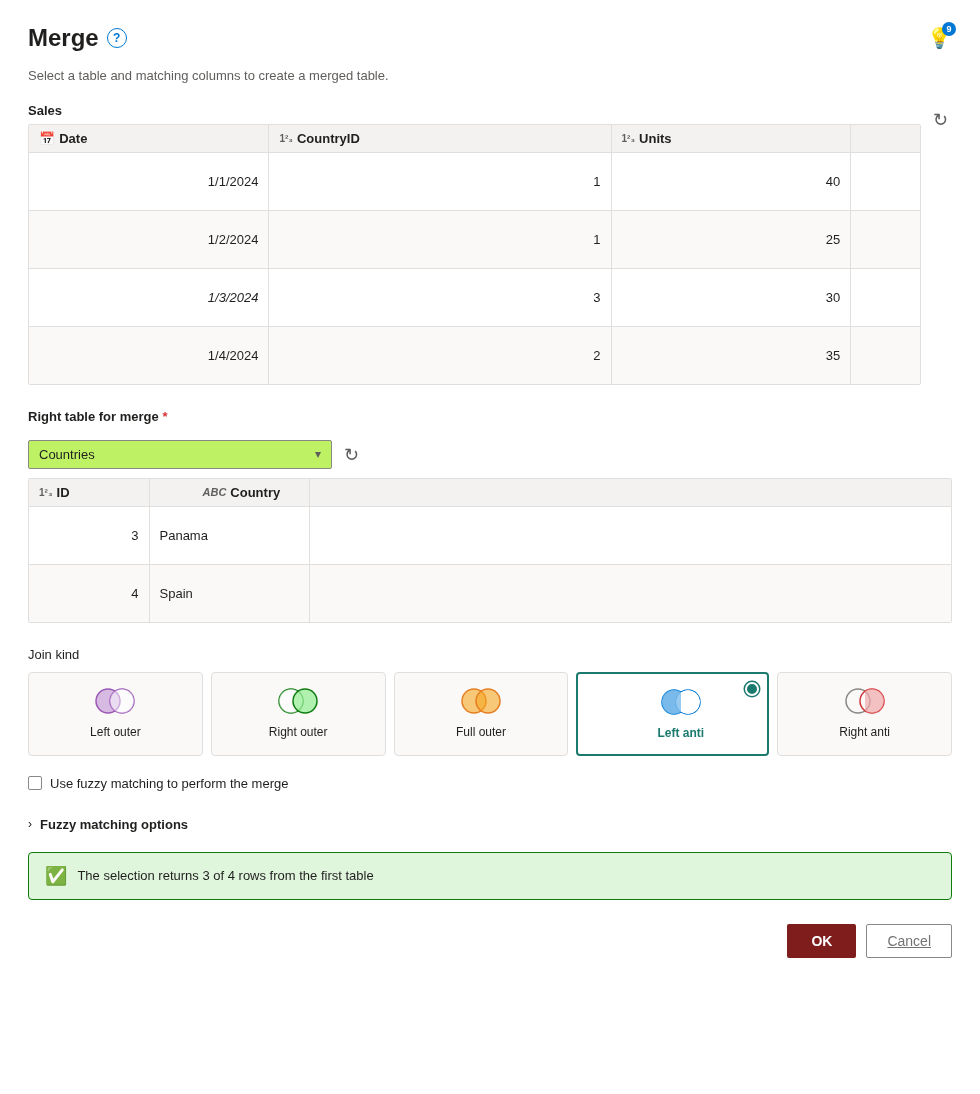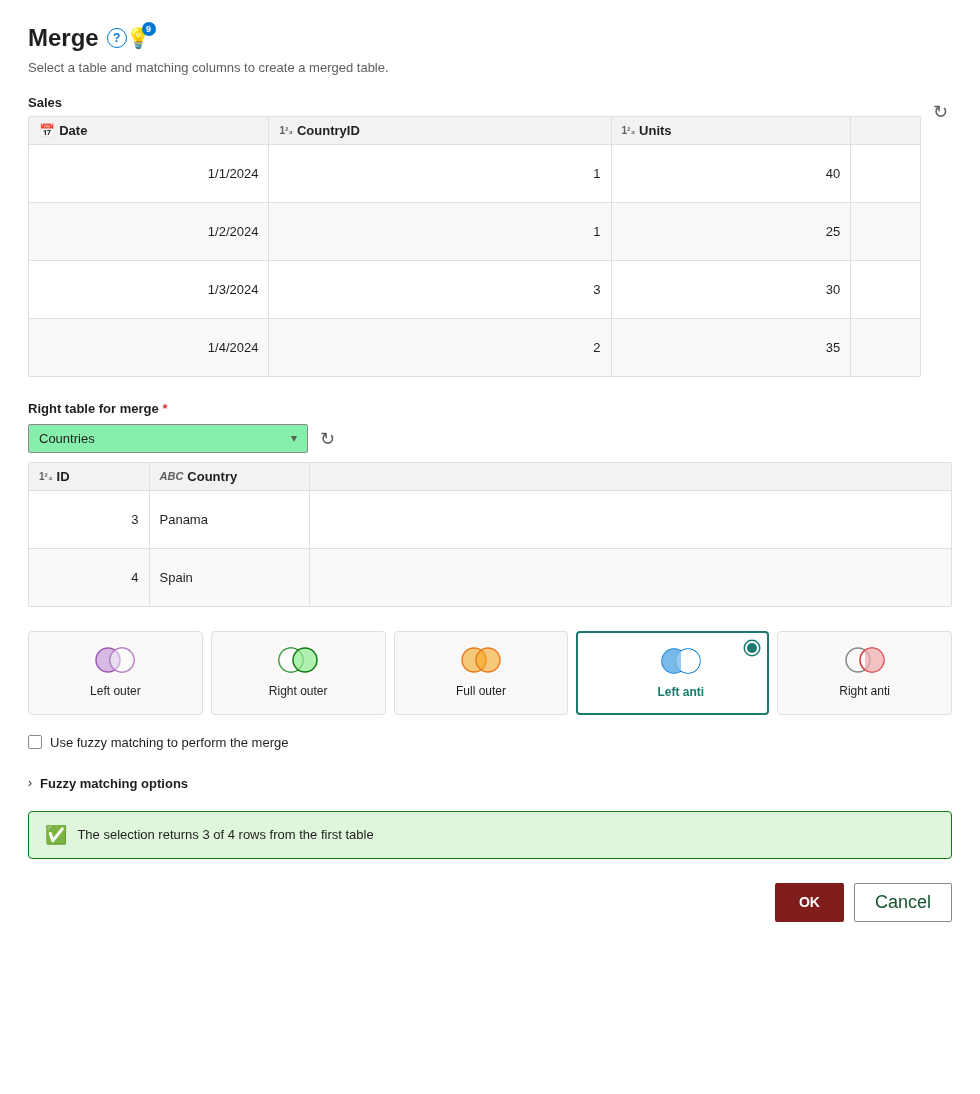--- a/index.html
+++ b/index.html
@@ -10,21 +10,22 @@
       background: #fff;
       width: 980px;
       min-height: 1094px;
       padding: 24px 28px;
     }
 
     
     .header-row {
       display: flex;
       align-items: center;
-      margin-bottom: 8px;
+      justify-content: space-between;
+      margin-bottom: 16px;
     }
     .title-group {
       display: flex;
       align-items: center;
       gap: 8px;
     }
     .page-title {
       font-size: 24px;
       font-weight: 700;
       color: #201f1e;
@@ -140,44 +141,44 @@
       text-align: right;
     }
     tbody td:last-child {
       border-right: none;
     }
 
     
     .field-label {
       font-size: 13px;
       font-weight: 600;
-      margin-bottom: 6px;
+      margin-bottom: 14px;
       color: #201f1e;
     }
     .required-star {
       color: #d13438;
     }
 
     .dropdown-row {
       display: flex;
       align-items: center;
       gap: 8px;
       margin-bottom: 8px;
     }
     .dropdown {
-      width: 280px;
+      width: 304px;
       border: 1px solid #8a8886;
       border-radius: 2px;
       padding: 6px 10px;
       font-size: 13px;
       display: flex;
       align-items: center;
       justify-content: space-between;
       cursor: pointer;
-      background: #86efac;
+      background: #bef264;
     }
     .dropdown-arrow {
       font-size: 12px;
       color: #605e5c;
     }
 
     
     .join-section {
       margin-top: 24px;
       margin-bottom: 20px;
@@ -304,26 +305,27 @@
       color: #fff;
       border: none;
       border-radius: 2px;
       padding: 8px 24px;
       font-size: 14px;
       cursor: pointer;
       font-weight: 600;
     }
     .btn-cancel {
       background: #fff;
-      color: #14532d;
+      color: #737373;
       border: 1px solid #8a8886;
       border-radius: 2px;
       padding: 8px 20px;
-      font-size: 18px;
-      cursor: pointer;
+      font-size: 14px;
+      cursor: pointer;
+      text-decoration: underline;
     }
 
     .th-content {
       display: flex;
       align-items: center;
       gap: 4px;
     }
     .type-icon {
       font-size: 10px;
       color: #605e5c;
@@ -383,21 +385,21 @@
               <td>40</td>
               <td></td>
             </tr>
             <tr>
               <td style="text-align: right;">1/2/2024</td>
               <td>1</td>
               <td>25</td>
               <td></td>
             </tr>
             <tr>
-              <td style="text-align: right;">1/3/2024</td>
+              <td style="text-align: right; font-style: italic;">1/3/2024</td>
               <td>3</td>
               <td>30</td>
               <td></td>
             </tr>
             <tr>
               <td style="text-align: right;">1/4/2024</td>
               <td>2</td>
               <td>35</td>
               <td></td>
             </tr>
@@ -425,21 +427,21 @@
       <thead>
         <tr>
           <th style="width:120px;">
             <div class="th-content">
               <span class="type-icon">1²₃</span>
               <span>ID</span>
             </div>
           </th>
           <th style="width:160px;">
             <div class="th-content">
-              <span class="type-icon" style="font-style:italic;font-size:11px;">ABC</span>
+              <span class="type-icon" style="font-style:italic;font-size:11px;margin-left:43px;">ABC</span>
               <span>Country</span>
             </div>
           </th>
           <th></th>
         </tr>
       </thead>
       <tbody id="right-tbody">
       <tr>
             <td style="width: 120px;">3</td>
             <td style="text-align: left; width: 160px;">Panama</td>
@@ -449,20 +451,21 @@
             <td style="width: 120px;">4</td>
             <td style="text-align: left; width: 160px;">Spain</td>
             <td></td>
           </tr>
         </tbody>
     </table>
   </div>
 </div>
 
 <div class="join-section">
+  <div class="join-kind-label">Join kind</div>
   <div class="join-cards">
 
     <div class="join-card" id="card-left-outer">
       <svg class="venn" viewBox="0 0 44 28" width="44" height="28">
         <circle cx="15" cy="14" r="12" fill="#c8a0d8" fill-opacity="0.7" stroke="#9b59b6" stroke-width="1.5"></circle>
         <circle cx="29" cy="14" r="12" fill="none" stroke="#9b59b6" stroke-width="1.5"></circle>
         <circle cx="29" cy="14" r="12" fill="#fff" fill-opacity="0.5"></circle>
       </svg>
       <span class="join-card-label">Left outer</span>
     </div>

